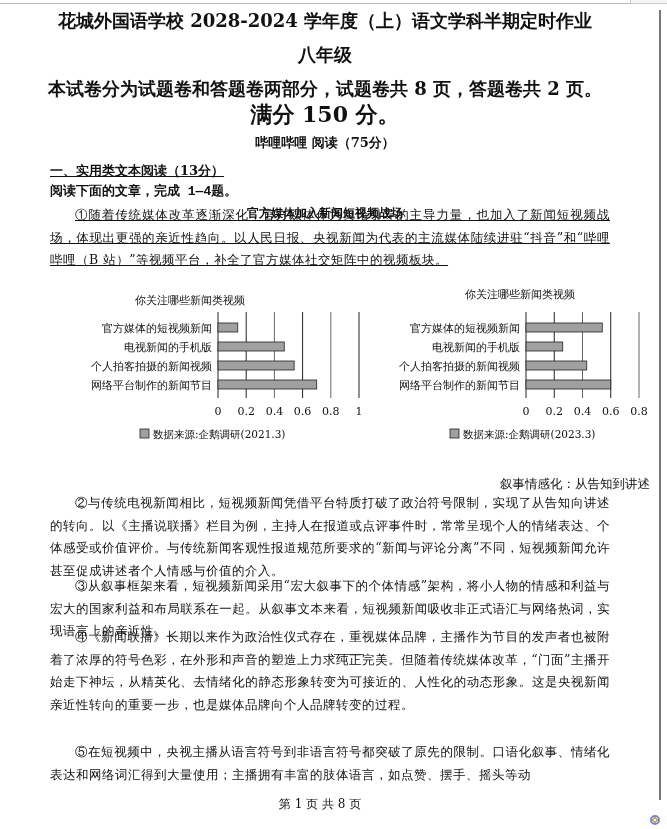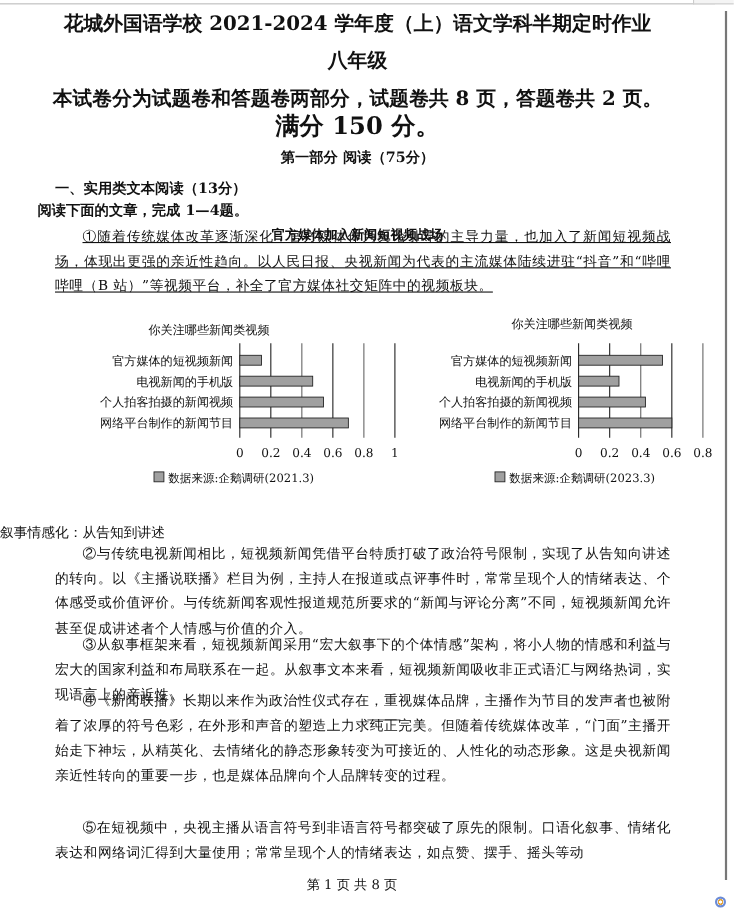--- a/index.html
+++ b/index.html
@@ -13,51 +13,51 @@
   .right-rule { position: absolute; left: 659px; top: 10px; width: 2px; height: 790px; background: #777; }
   .corner-icon { position: absolute; left: 650px; top: 815px; width: 10px; height: 10px; border-radius: 50%;
     border: 2px solid #6b8bd6; box-sizing: border-box; background: radial-gradient(circle, #fff 30%, #e3a43b 35%, #e3a43b 60%, #fff 65%); }
 
   .title { position: absolute; left: 0; width: 650px; text-align: center; font-weight: bold; }
   .t1 { top: 9px; font-size: 18px; }
   .t2 { top: 43px; font-size: 18px; font-family: Liberation Serif, serif; }
   .t3 { top: 77px; font-size: 18px; }
   .t4 { top: 100px; font-size: 22px; }
   .section { position: absolute; left: 0; width: 650px; text-align: center; top: 134px; font-size: 13px; font-weight: bold; }
-  .h1 { position: absolute; left: 50px; top: 162px; font-size: 13px; font-weight: bold; }
-  .h2 { position: absolute; left: 34px; top: 182px; font-size: 13px; font-weight: bold; }
+  .h1 { position: absolute; left: 50px; top: 162px; font-size: 13px; font-weight: bold; text-decoration: underline; }
+  .h2 { position: absolute; left: 50px; top: 182px; font-size: 13px; font-weight: bold; font-family: Liberation Mono, monospace; }
   .art-title { position: absolute; left: 0; width: 650px; text-align: center; top: 205px; font-size: 12px; font-weight: bold; }
 
   .para { position: absolute; left: 50px; width: 560px; font-size: 12.5px; line-height: 22.5px; text-align: justify; text-indent: 2em; letter-spacing: 0.5px; }
   .p1 { top: 204px; text-decoration: underline; }
-  .sub-title { position: absolute; left: 0; width: 650px; text-align: left; top: 476px; font-size: 12.5px; }
+  .sub-title { position: absolute; left: 0; width: 650px; text-align: right; top: 476px; font-size: 12.5px; }
   .p2 { top: 492px; }
   .p3 { top: 575px; }
   .divider { position: absolute; left: 334px; top: 654px; width: 30px; height: 1px; background: #555; }
   .p4 { top: 626px; }
   .p5 { top: 741px; }
   .footer { position: absolute; left: 0; width: 640px; text-align: center; top: 796px; font-size: 12px; }
 
   
   .chart { position: absolute; }
   .chart svg { overflow: visible; }
   .chart text { font-family: "DejaVu Serif", "Liberation Serif", serif; fill: #111; }
 </style>
 </head>
 <body>
 
 <div class="top-rule"></div>
 <div class="top-tab"></div>
 <div class="right-rule"></div>
 
-<div class="title t1">花城外国语学校 2021-2024 学年度（上）语文学科半期定时作业</div>
+<div class="title t1">花城外国语学校 2028-2024 学年度（上）语文学科半期定时作业</div>
 <div class="title t2">八年级</div>
 <div class="title t3">本试卷分为试题卷和答题卷两部分，试题卷共 8 页，答题卷共 2 页。</div>
 <div class="title t4">满分 150 分。</div>
-<div class="section">第一部分 阅读（75分）</div>
+<div class="section">哔哩哔哩 阅读（75分）</div>
 <div class="h1">一、实用类文本阅读（13分）</div>
 <div class="h2">阅读下面的文章，完成 1—4题。</div>
 <div class="art-title">官方媒体加入新闻短视频战场</div>
 <div class="para p1">①随着传统媒体改革逐渐深化，官方媒体作为舆论引导的主导力量，也加入了新闻短视频战场，体现出更强的亲近性趋向。以人民日报、央视新闻为代表的主流媒体陆续进驻“抖音”和“哔哩哔哩（B 站）”等视频平台，补全了官方媒体社交矩阵中的视频板块。</div>
 
 <div class="chart" id="chart0" style="left:40px; top:290px;"><svg width="330" height="160">
       <text x="150" y="14" font-size="11" text-anchor="middle">你关注哪些新闻类视频</text>
       <line x1="178" y1="22" x2="178" y2="108" stroke="#222" stroke-width="1"></line>
       <text x="178" y="125" font-size="11" text-anchor="middle">0</text>
       <line x1="206.2" y1="22" x2="206.2" y2="108" stroke="#222" stroke-width="1"></line>
@@ -103,15 +103,15 @@
       <rect x="156" y="96" width="84.75" height="9" fill="#a0a0a0" stroke="#222" stroke-width="0.8"></rect>
       <rect x="80" y="145" width="9" height="9" fill="#a0a0a0" stroke="#222" stroke-width="0.8"></rect>
       <text x="93" y="154" font-size="10.5">数据来源:企鹅调研(2023.3)</text>
     </svg></div>
 
 <div class="sub-title">叙事情感化：从告知到讲述</div>
 <div class="para p2">②与传统电视新闻相比，短视频新闻凭借平台特质打破了政治符号限制，实现了从告知向讲述的转向。以《主播说联播》栏目为例，主持人在报道或点评事件时，常常呈现个人的情绪表达、个体感受或价值评价。与传统新闻客观性报道规范所要求的“新闻与评论分离”不同，短视频新闻允许甚至促成讲述者个人情感与价值的介入。</div>
 <div class="para p3">③从叙事框架来看，短视频新闻采用“宏大叙事下的个体情感”架构，将小人物的情感和利益与宏大的国家利益和布局联系在一起。从叙事文本来看，短视频新闻吸收非正式语汇与网络热词，实现语言上的亲近性。</div>
 <div class="divider"></div>
 <div class="para p4">④《新闻联播》长期以来作为政治性仪式存在，重视媒体品牌，主播作为节目的发声者也被附着了浓厚的符号色彩，在外形和声音的塑造上力求纯正完美。但随着传统媒体改革，“门面”主播开始走下神坛，从精英化、去情绪化的静态形象转变为可接近的、人性化的动态形象。这是央视新闻亲近性转向的重要一步，也是媒体品牌向个人品牌转变的过程。</div>
-<div class="para p5">⑤在短视频中，央视主播从语言符号到非语言符号都突破了原先的限制。口语化叙事、情绪化表达和网络词汇得到大量使用；常常呈现个人的情绪表达，如点赞、摆手、摇头等动</div>
+<div class="para p5">⑤在短视频中，央视主播从语言符号到非语言符号都突破了原先的限制。口语化叙事、情绪化表达和网络词汇得到大量使用；主播拥有丰富的肢体语言，如点赞、摆手、摇头等动</div>
 <div class="footer">第 1 页 共 8 页</div>
 <div class="corner-icon"></div>
 
 </body></html>

